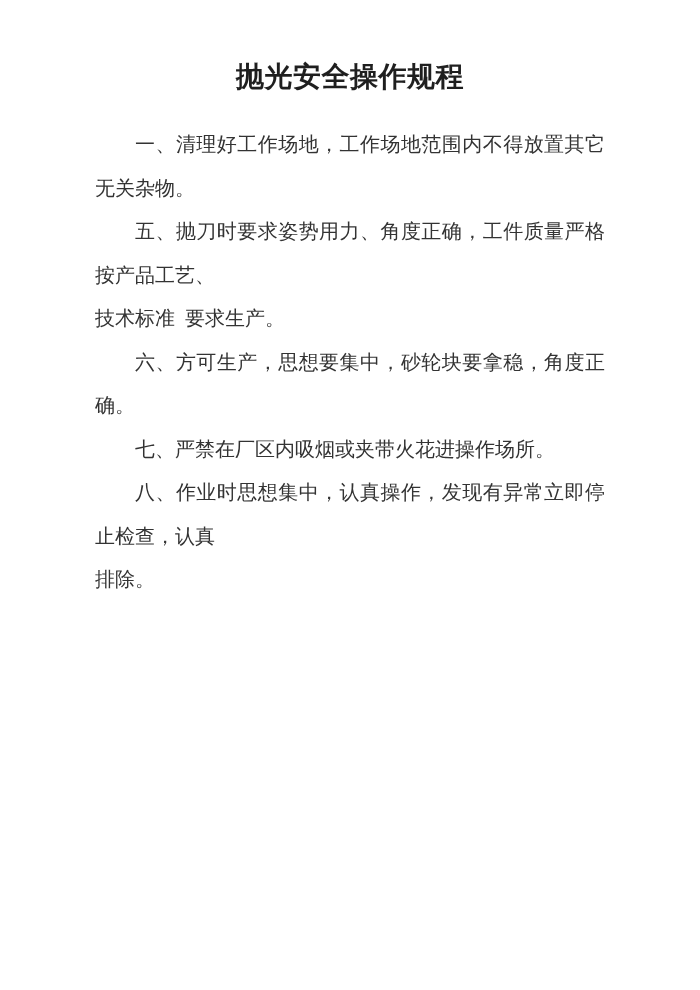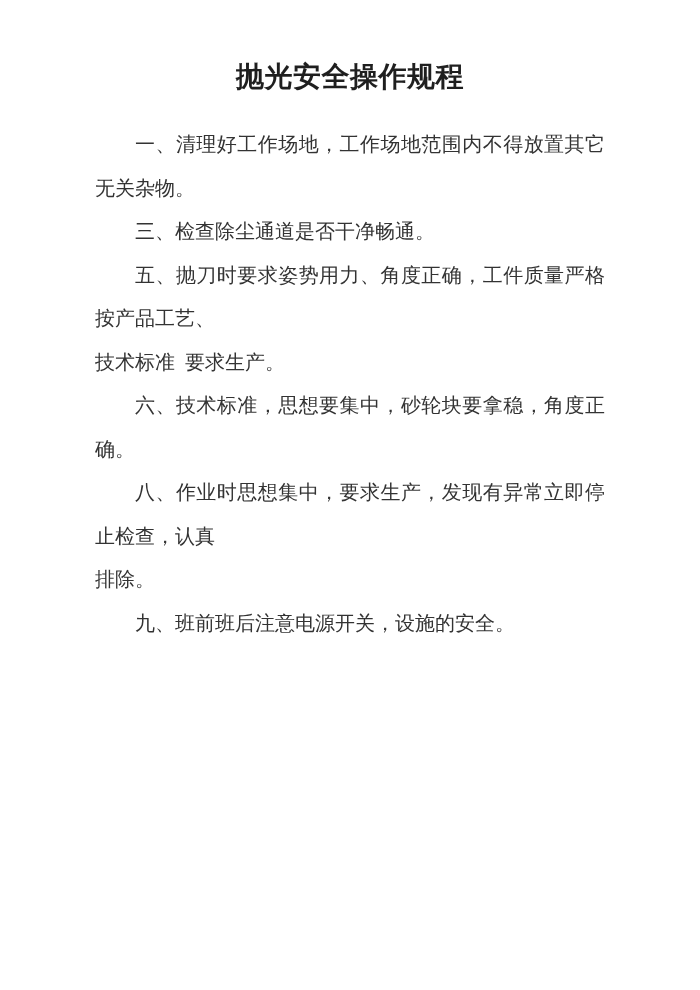--- a/index.html
+++ b/index.html
@@ -42,21 +42,20 @@
   }
 </style>
 </head>
 <body>
 
 <div class="page">
   <h1 class="doc-title">抛光安全操作规程</h1>
 
   <div class="doc-body">
     <p>一、清理好工作场地，工作场地范围内不得放置其它无关杂物。</p>
-    <p>三、检查除尘通道是否干净畅通。</p>
     <p>五、抛刀时要求姿势用力、角度正确，工件质量严格按产品工艺、
 技术标准 要求生产。</p>
-    <p>六、技术标准，思想要集中，砂轮块要拿稳，角度正确。</p>
-    <p>八、作业时思想集中，要求生产，发现有异常立即停止检查，认真
+    <p>六、方可生产，思想要集中，砂轮块要拿稳，角度正确。</p>
+    <p>七、严禁在厂区内吸烟或夹带火花进操作场所。</p>
+    <p>八、作业时思想集中，认真操作，发现有异常立即停止检查，认真
 排除。</p>
-    <p>九、班前班后注意电源开关，设施的安全。</p>
   </div>
 </div>
 
 </body></html>

